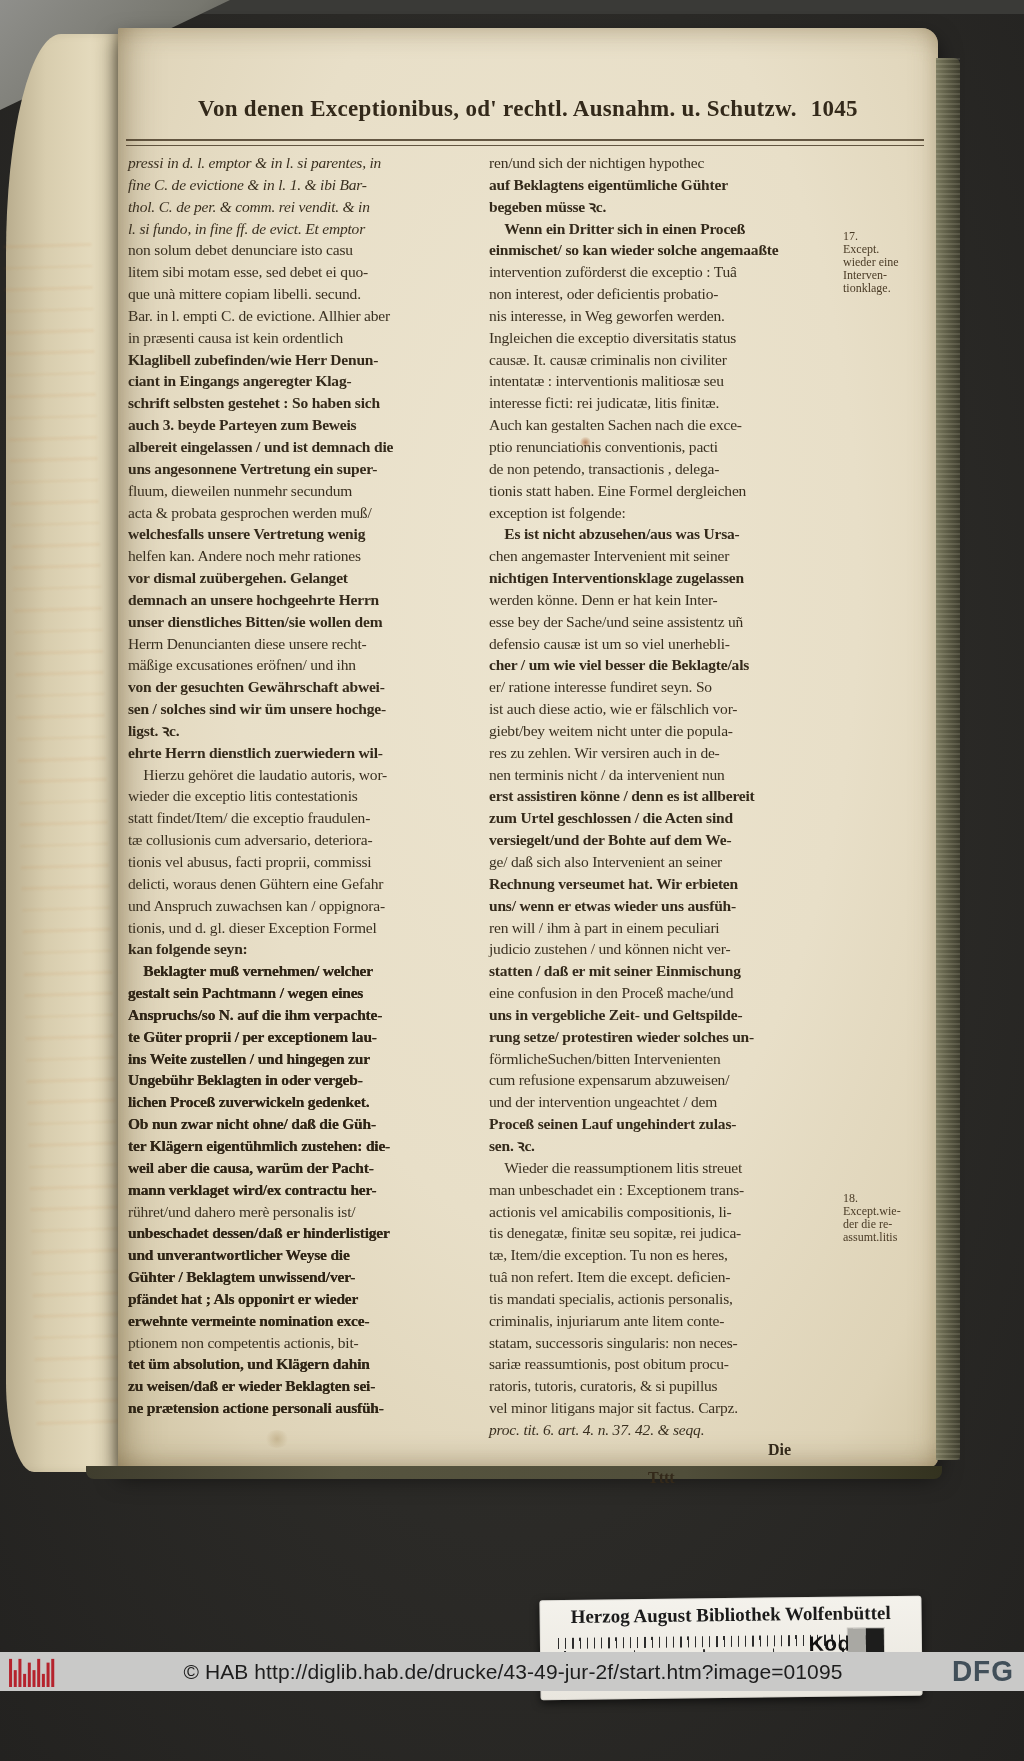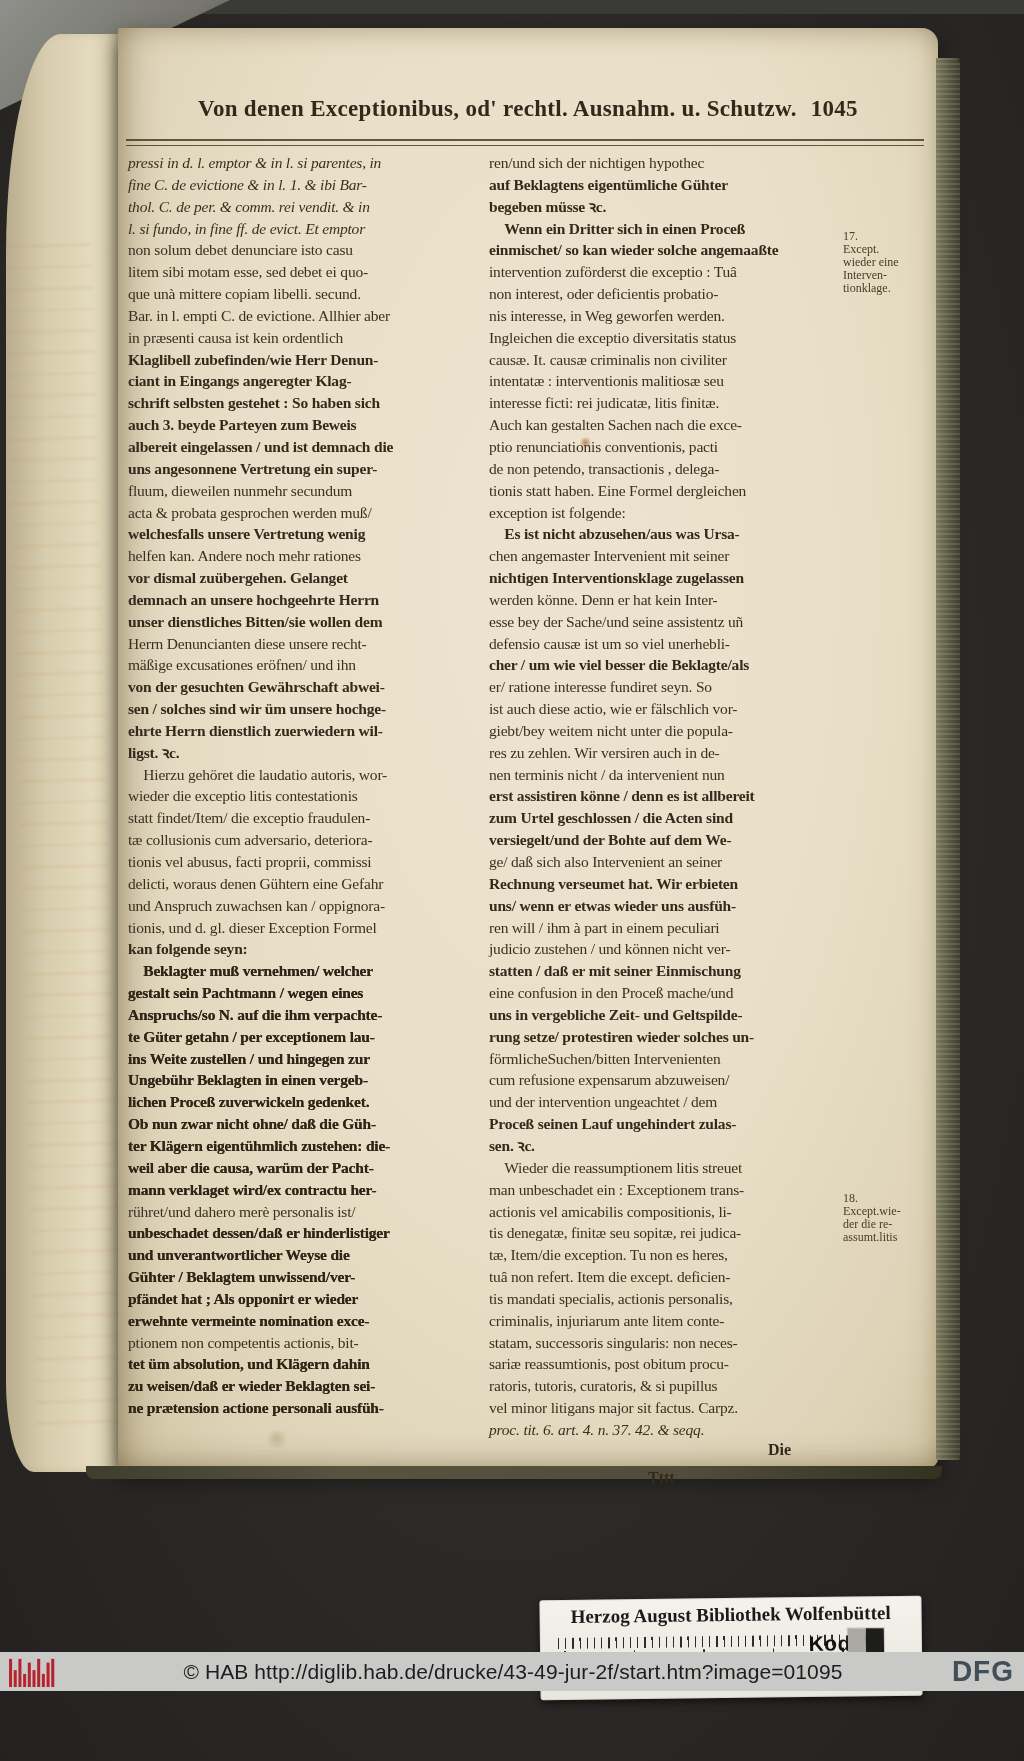--- a/index.html
+++ b/index.html
@@ -142,37 +142,37 @@
       <div class="tl s-m">acta &amp; probata gesprochen werden muß/</div>
       <div class="tl s-f">welchesfalls unsere Vertretung wenig</div>
       <div class="tl s-m">helfen kan.  Andere noch mehr rationes</div>
       <div class="tl s-f">vor dismal zuübergehen.  Gelanget</div>
       <div class="tl s-f">demnach an unsere hochgeehrte Herrn</div>
       <div class="tl s-f">unser dienstliches Bitten/sie wollen dem</div>
       <div class="tl s-m">Herrn Denuncianten diese unsere recht-</div>
       <div class="tl s-m">mäßige excusationes eröfnen/ und ihn</div>
       <div class="tl s-f">von der gesuchten Gewährschaft abwei-</div>
       <div class="tl s-f">sen / solches sind wir üm unsere hochge-</div>
+      <div class="tl s-f">ligst. ꝛc.</div>
       <div class="tl s-f">ehrte Herrn dienstlich zuerwiedern wil-</div>
-      <div class="tl s-f">ligst. ꝛc.</div>
       <div class="tl s-m"> Hierzu gehöret die laudatio autoris, wor-</div>
       <div class="tl s-m">wieder die exceptio litis contestationis</div>
       <div class="tl s-m">statt findet/Item/ die exceptio fraudulen-</div>
       <div class="tl s-r">tæ collusionis cum adversario, deteriora-</div>
       <div class="tl s-r">tionis vel abusus, facti proprii, commissi</div>
       <div class="tl s-m">delicti, woraus denen Gühtern eine Gefahr</div>
       <div class="tl s-m">und Anspruch zuwachsen kan / oppignora-</div>
       <div class="tl s-m">tionis, und d. gl. dieser Exception Formel</div>
       <div class="tl s-f">kan folgende seyn:</div>
       <div class="tl s-b"> Beklagter muß vernehmen/ welcher</div>
       <div class="tl s-b">gestalt sein Pachtmann / wegen eines</div>
       <div class="tl s-b">Anspruchs/so N. auf die ihm verpachte-</div>
-      <div class="tl s-b">te Güter getahn / per exceptionem lau-</div>
+      <div class="tl s-b">te Güter proprii / per exceptionem lau-</div>
       <div class="tl s-b">ins Weite zustellen / und hingegen zur</div>
-      <div class="tl s-b">Ungebühr Beklagten in einen vergeb-</div>
+      <div class="tl s-b">Ungebühr Beklagten in oder vergeb-</div>
       <div class="tl s-b">lichen Proceß zuverwickeln gedenket.</div>
       <div class="tl s-b">Ob nun zwar nicht ohne/ daß die Güh-</div>
       <div class="tl s-b">ter Klägern eigentühmlich zustehen: die-</div>
       <div class="tl s-b">weil aber die causa, warüm der Pacht-</div>
       <div class="tl s-b">mann verklaget wird/ex contractu her-</div>
       <div class="tl s-m">rühret/und dahero merè personalis ist/</div>
       <div class="tl s-b">unbeschadet dessen/daß er hinderlistiger</div>
       <div class="tl s-b">und unverantwortlicher Weyse die</div>
       <div class="tl s-b">Gühter / Beklagtem unwissend/ver-</div>
       <div class="tl s-b">pfändet hat ; Als opponirt er wieder</div>

